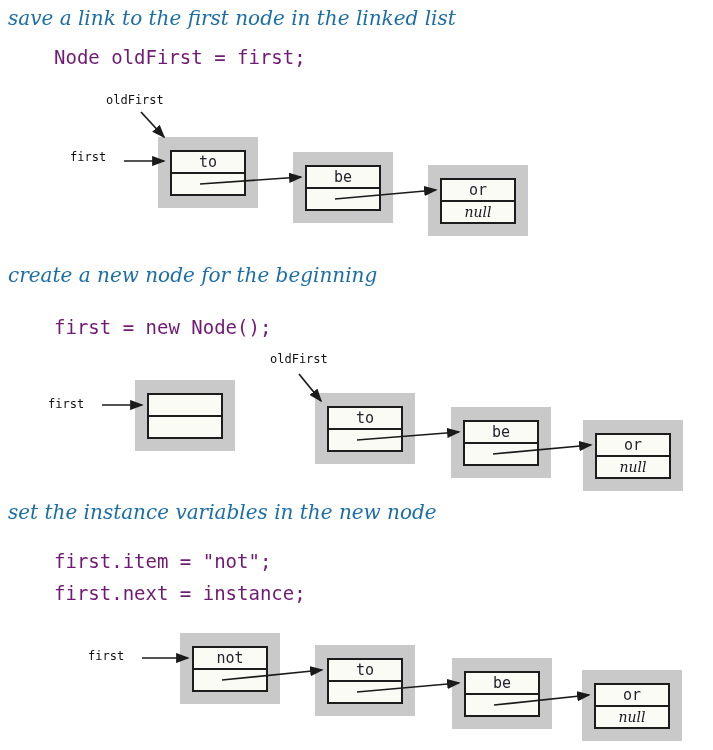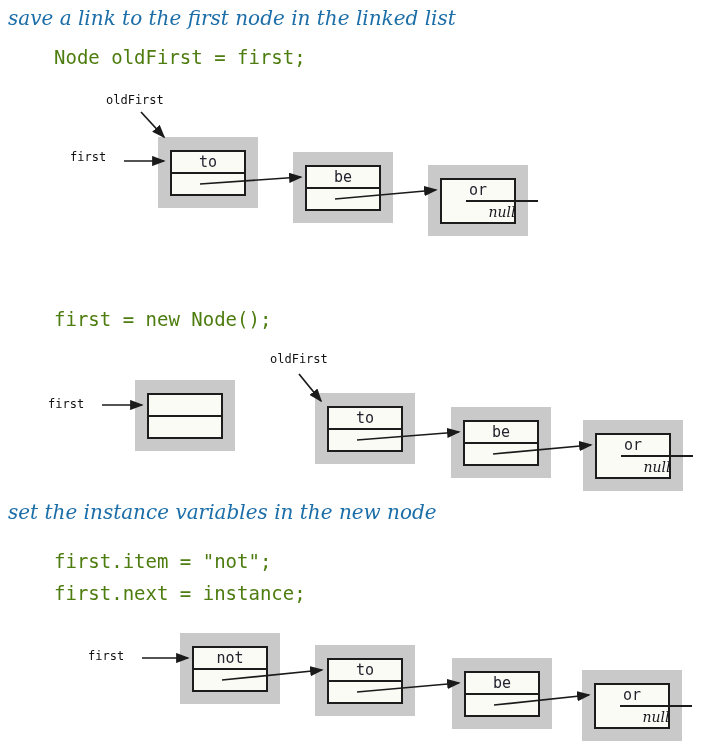--- a/index.html
+++ b/index.html
@@ -8,40 +8,40 @@
     font-family:"DejaVu Sans Mono", monospace; overflow:hidden;
   }
   .heading {
     position:absolute; left:8px;
     font-family:"DejaVu Serif", serif; font-style:italic;
     font-size:20px; color:#1c6ea8; white-space:nowrap;
   }
   .code {
     position:absolute; left:54px;
     font-family:"DejaVu Sans Mono", monospace;
-    font-size:19px; color:#4d7c0f; line-height:31px; white-space:pre;
+    font-size:19px; color:#701a75; line-height:31px; white-space:pre;
   }
   .var-label {
     position:absolute; font-size:12px; color:#111111; white-space:nowrap;
   }
   .node {
     position:absolute; width:100px; height:71px; background:#c9c9c9;
   }
   .cellbox {
     position:absolute; left:12px; top:13px; width:76px; height:46px;
     background:#fbfbf6; border:2px solid #1c1c1c; box-sizing:border-box;
   }
   .cell {
     width:100%; height:20px; box-sizing:border-box;
     display:flex; align-items:center; justify-content:center;
     font-size:15px; color:#23232e;
   }
   .cell.next { border-top:2px solid #1c1c1c; height:22px; }
   .cell.next.null-text {
-    font-family:"DejaVu Serif", serif; font-style:italic; font-size:14px; color:#16161c;margin-left:24px;
+    font-family:"DejaVu Serif", serif; font-style:italic; font-size:14px; color:#16161c;
   }
   svg.arrows {
     position:absolute; left:0; top:0; width:713px; height:750px;
     pointer-events:none;
   }
   svg.arrows line { stroke:#1a1a1a; stroke-width:1.7; }
 </style>
 </head>
 <body>
 
@@ -65,21 +65,22 @@
       <div class="cell next"></div>
     </div>
   </div>
   <div class="node" style="left:428px;top:165px">
     <div class="cellbox">
       <div class="cell item">or</div>
       <div class="cell next null-text">null</div>
     </div>
   </div>
 
-  <div class="code" style="top:304px">first = new Node();</div>
+  <div class="heading" style="top:263px">create a new node for the beginning</div>
+  <div class="code" style="top:312px">first = new Node();</div>
 
   <div class="var-label" style="left:48px;top:397px">first</div>
   <div class="var-label" style="left:270px;top:352px">oldFirst</div>
 
   <div class="node" style="left:135px;top:380px">
     <div class="cellbox">
       <div class="cell item"></div>
       <div class="cell next"></div>
     </div>
   </div>

